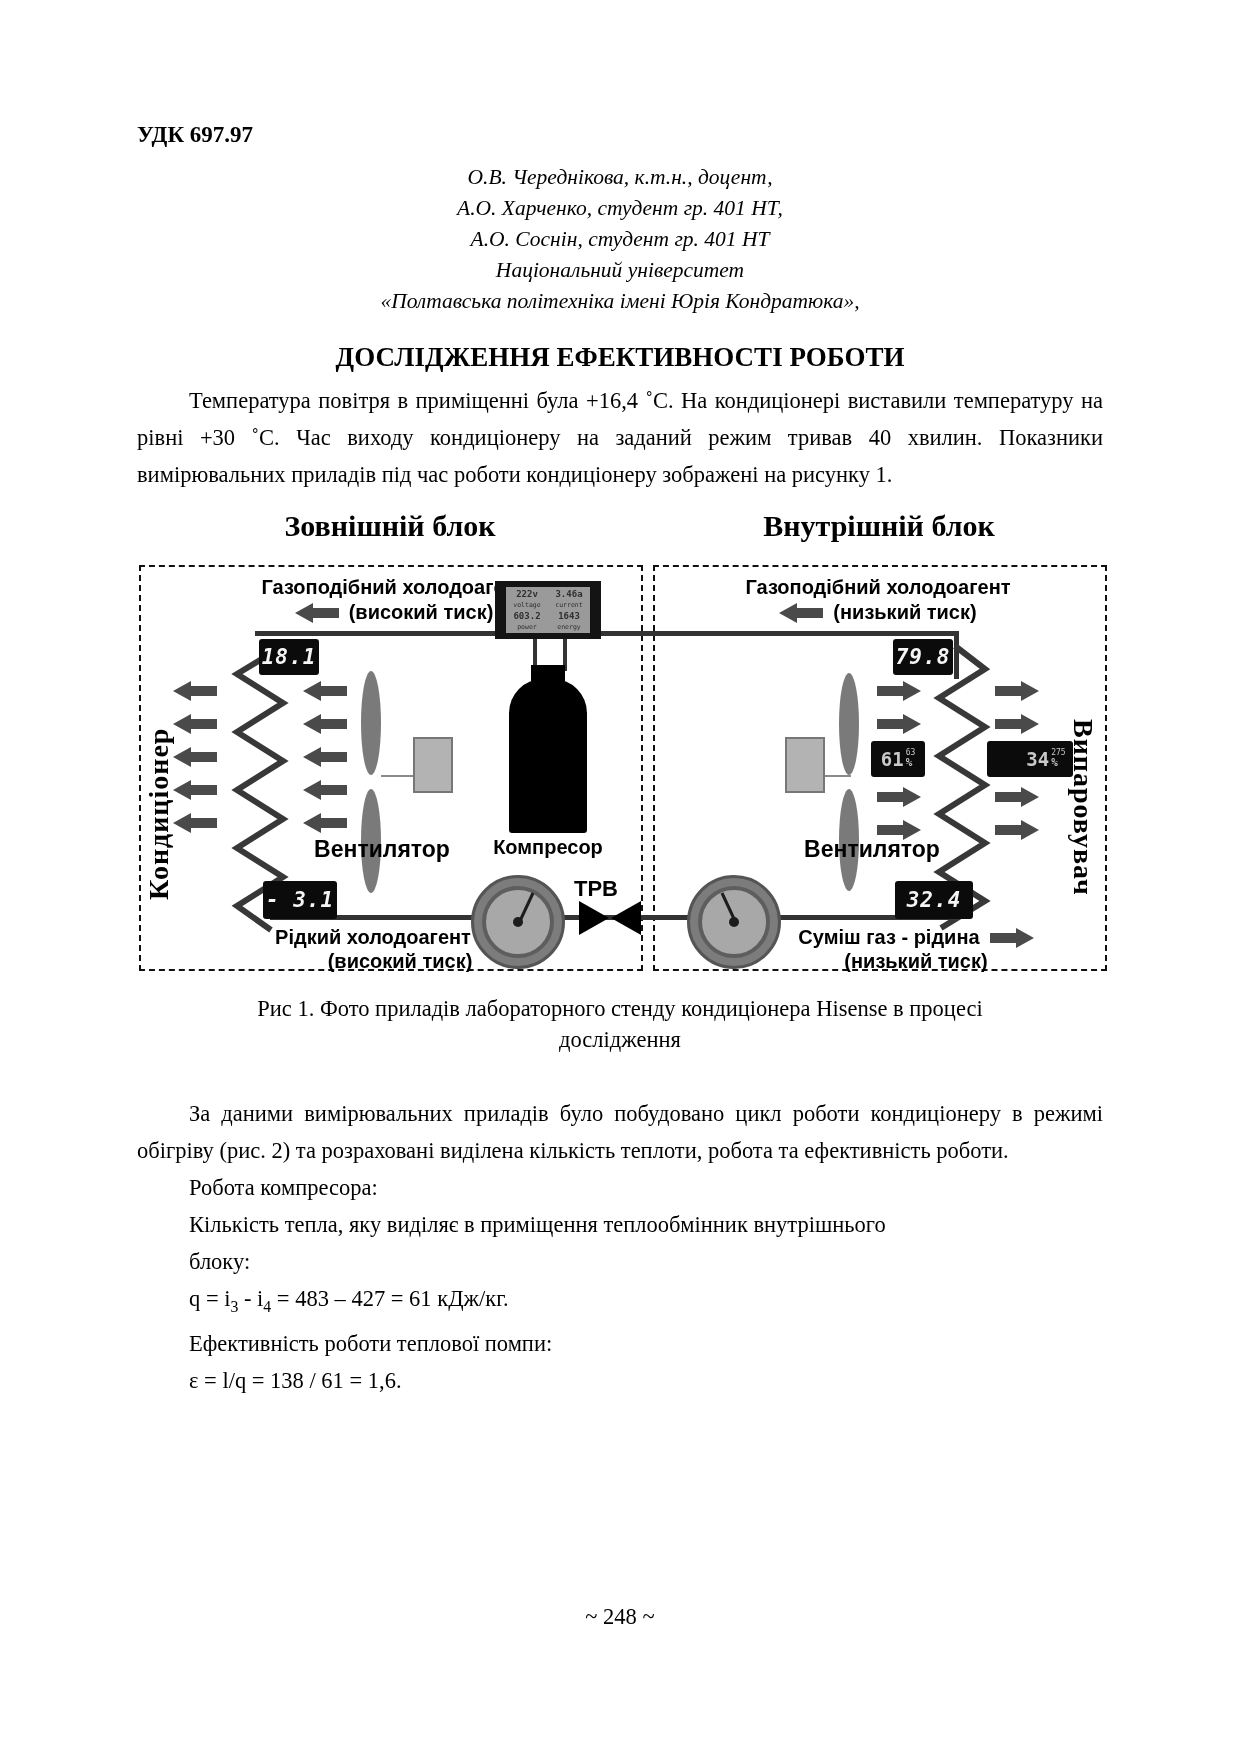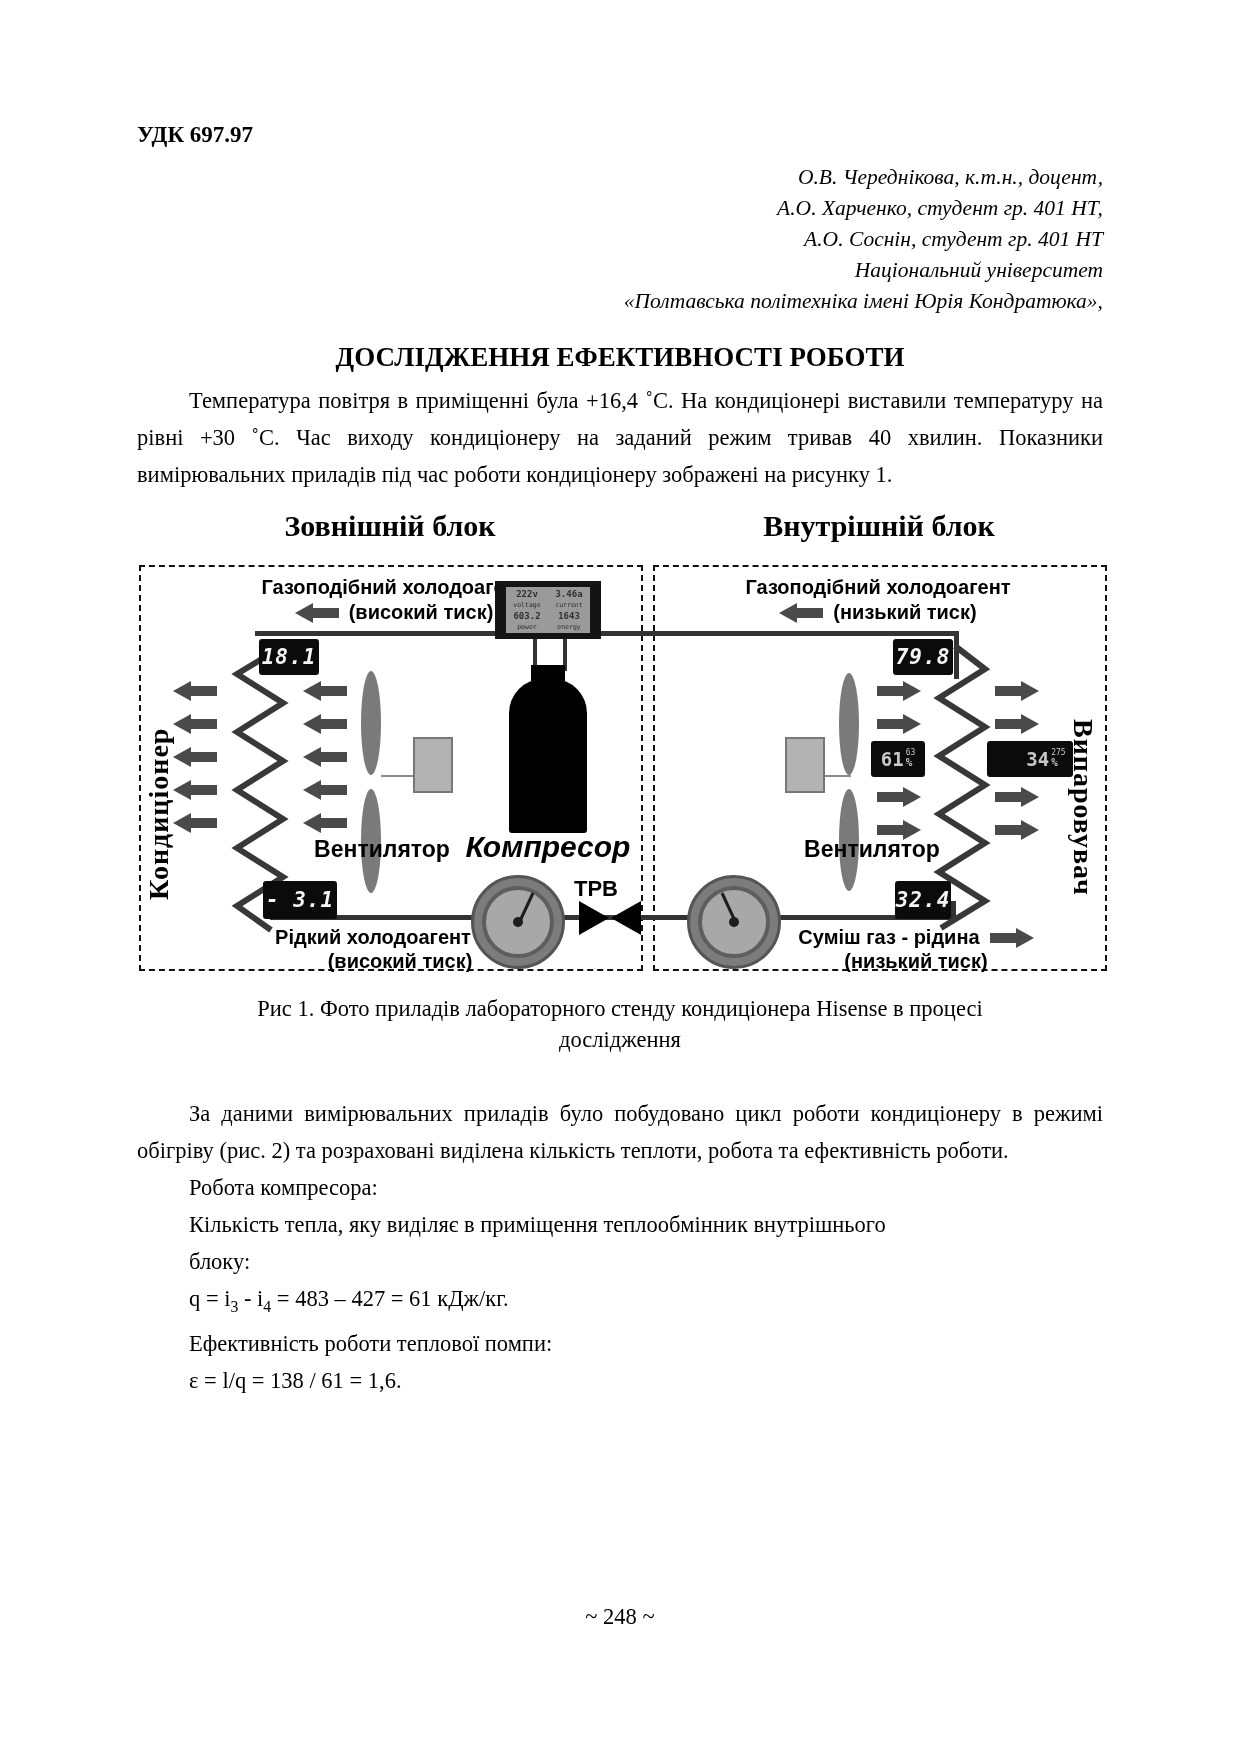--- a/index.html
+++ b/index.html
@@ -3,21 +3,21 @@
 <meta charset="utf-8">
 <style>
   html,body { margin:0; padding:0; }
   body {
     width:1240px; height:1754px; background:#ffffff; position:relative;
     font-family:"Liberation Serif", serif; color:#000;
   }
   .content { position:absolute; left:137px; top:122px; width:966px; }
 
   .udc { font-weight:bold; font-size:23px; margin:0; }
-  .authors { margin-top:14px; text-align:right; font-style:italic; font-size:21.5px; line-height:31px; }
+  .authors { margin-top:14px; text-align:center; font-style:italic; font-size:21.5px; line-height:31px; }
   .title { margin-top:22px; text-align:center; font-weight:bold; font-size:27px; line-height:37px; }
   p.body { margin:6px 0 0 0; font-size:22.5px; line-height:37px; text-align:justify; text-indent:52px; }
   .iline { margin:0; font-size:22.5px; line-height:37px; padding-left:52px; }
   .caption { margin:14px auto 0 auto; max-width:850px; text-align:center; font-size:22.5px; line-height:31px; }
   .pagenum { position:absolute; left:0; top:1604px; width:1240px; text-align:center; font-size:22.5px; }
   sub { font-size:70%; }
 
   
   .fig { position:relative; margin-top:16px; }
   .fig-headers { position:relative; height:50px; }
@@ -206,21 +206,21 @@
         </div>
 
       <div class="blade" style="left:224px; top:108px; height:104px;"></div>
       <div class="blade" style="left:224px; top:226px; height:104px;"></div>
       <div class="fanline" style="left:244px; top:212px; width:32px;"></div>
       <div class="motor" style="left:276px; top:174px;"></div>
       <div class="plabel" style="left:150px; top:274px; width:190px; font-size:23px;">Вентилятор</div>
 
       <div class="comp-neck"></div>
       <div class="comp-body"></div>
-      <div class="plabel" style="left:326px; top:272px; width:170px; font-size:30px;font-style:italic;">Компресор</div>
+      <div class="plabel" style="left:326px; top:272px; width:170px; font-size:20px;">Компресор</div>
 
       <div class="gauge" style="left:334px; top:312px;">
         <div class="face"></div>
         <div class="needle" style="transform:rotate(205deg);"></div>
         <div class="hub"></div>
       </div>
 
       <div class="plabel" style="left:424px; top:314px; width:70px; font-size:22px;">ТРВ</div>
       <div class="valve">
         <span class="tr a"></span>
@@ -300,21 +300,21 @@
           <span class="shaft"></span>
           <span class="head"></span>
         </div>
       <div class="arw r" style="left:858px; top:257px;">
           <span class="shaft"></span>
           <span class="head"></span>
         </div>
 
       <div class="plabel" style="left:640px; top:274px; width:190px; font-size:23px;">Вентилятор</div>
 
-      <div class="dig" style="left:758px; top:318px; width:56px; height:38px;">32.4</div>
+      <div class="dig" style="left:758px; top:318px; width:78px; height:38px;">32.4</div>
 
       <div class="gauge" style="left:550px; top:312px;">
         <div class="face"></div>
         <div class="needle" style="transform:rotate(155deg);"></div>
         <div class="hub"></div>
       </div>
 
       <div class="flexrow" style="left:624px; top:363px; width:310px;">
         <span>Суміш газ - рідина</span>
         <span class="arw r inline">

